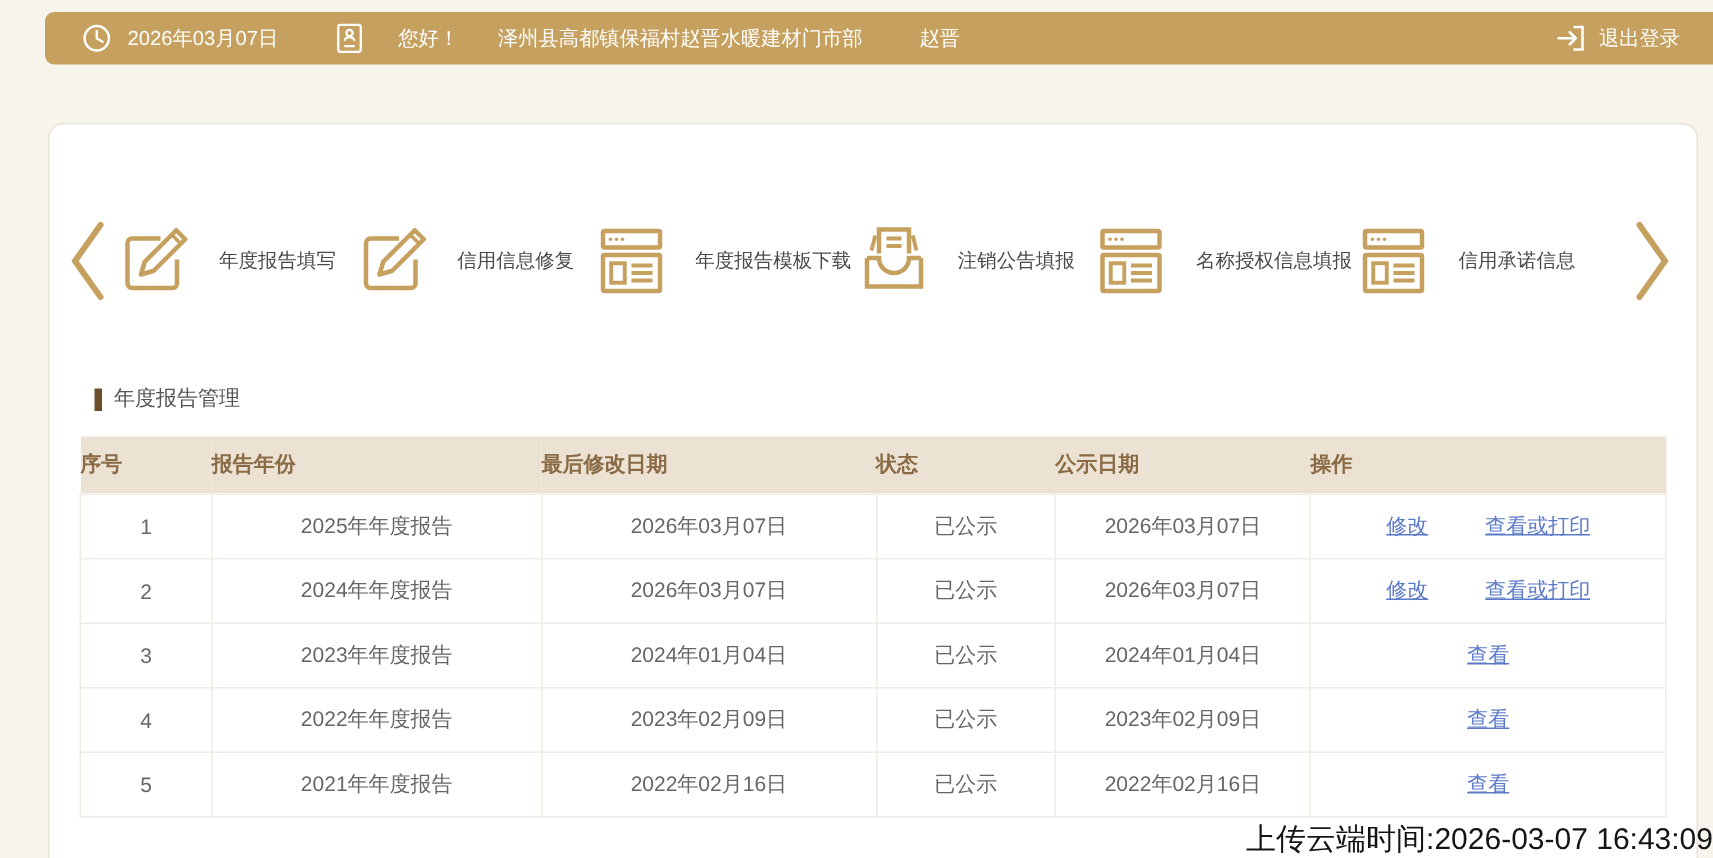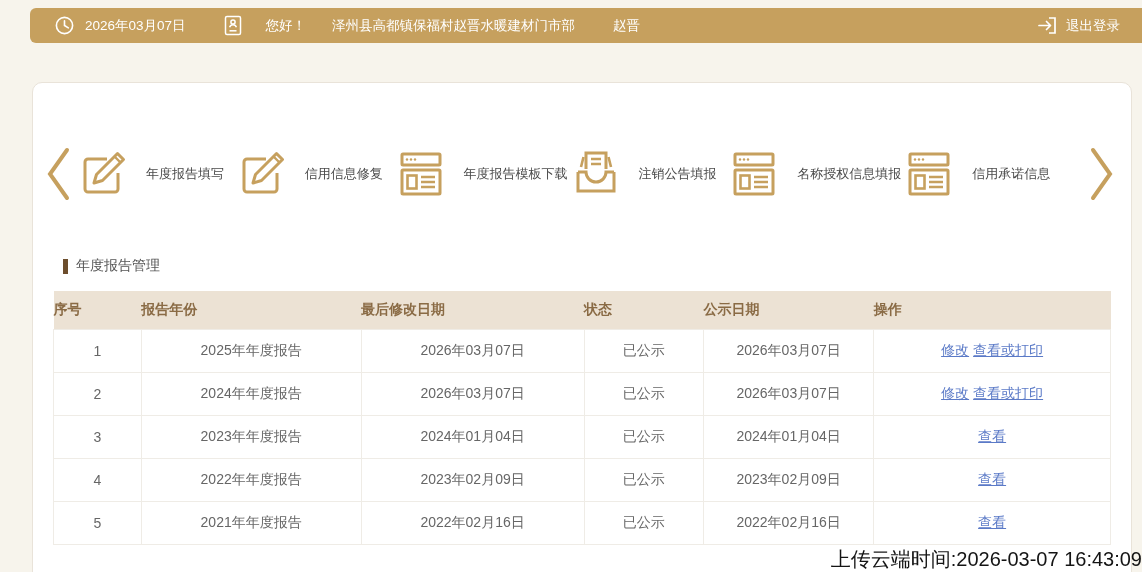--- a/index.html
+++ b/index.html
@@ -49,21 +49,21 @@
     table-layout:fixed;font-size:14px;
   }
   thead th{
     background:var(--th-bg);color:var(--th-text);font-weight:700;
     height:38px;text-align:left;
   }
   tbody td{
     height:43px;color:var(--cell);text-align:center;
     border:1px solid #efece6;background:#fff;
   }
-  a.action-link{color:var(--link);text-decoration:underline;margin:0 2px;cursor:pointer;white-space:nowrap;}
+  a.action-link{color:var(--link);text-decoration:underline;margin:0 19px;cursor:pointer;white-space:nowrap;}
   
   .watermark{
     position:absolute;top:546px;right:0;font-size:20px;color:var(--wm);
     white-space:nowrap;z-index:10;
   }
 </style>
 </head>
 <body>
 
 <header class="topbar">

